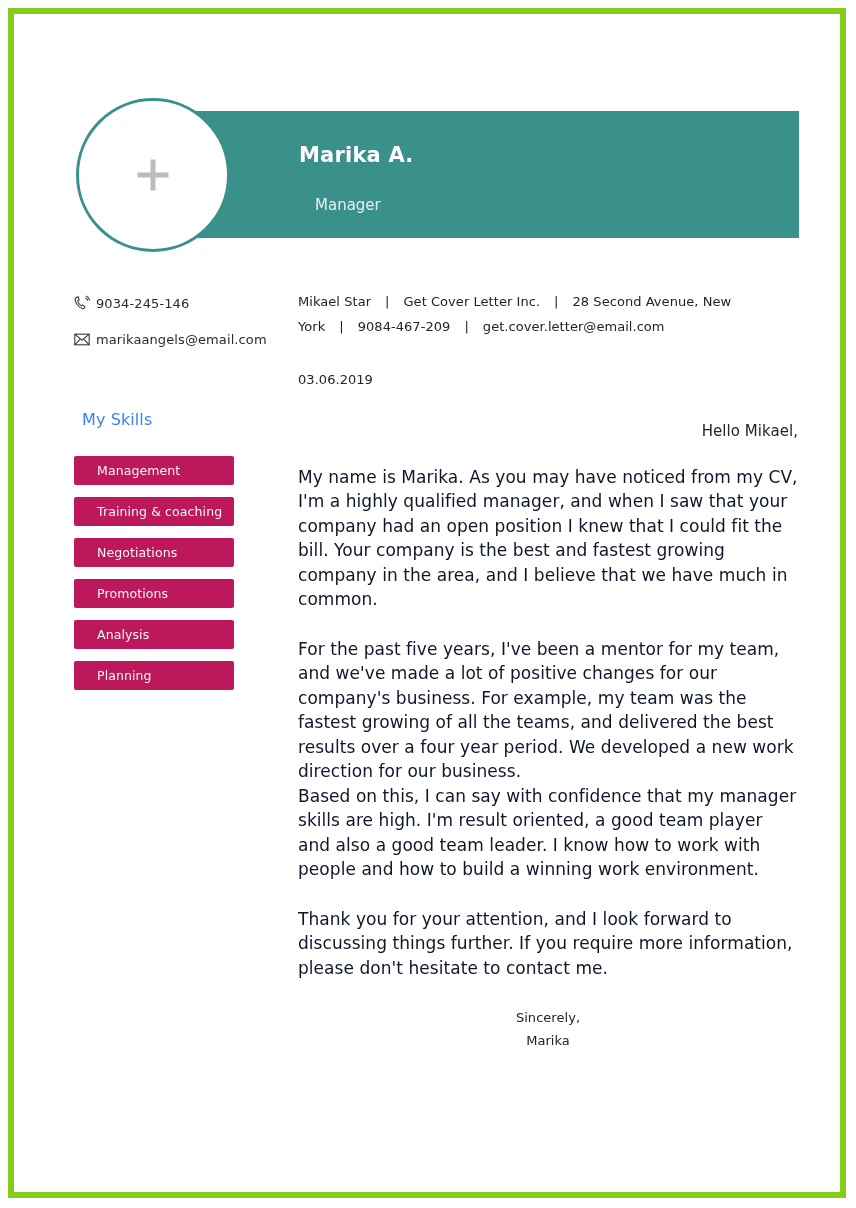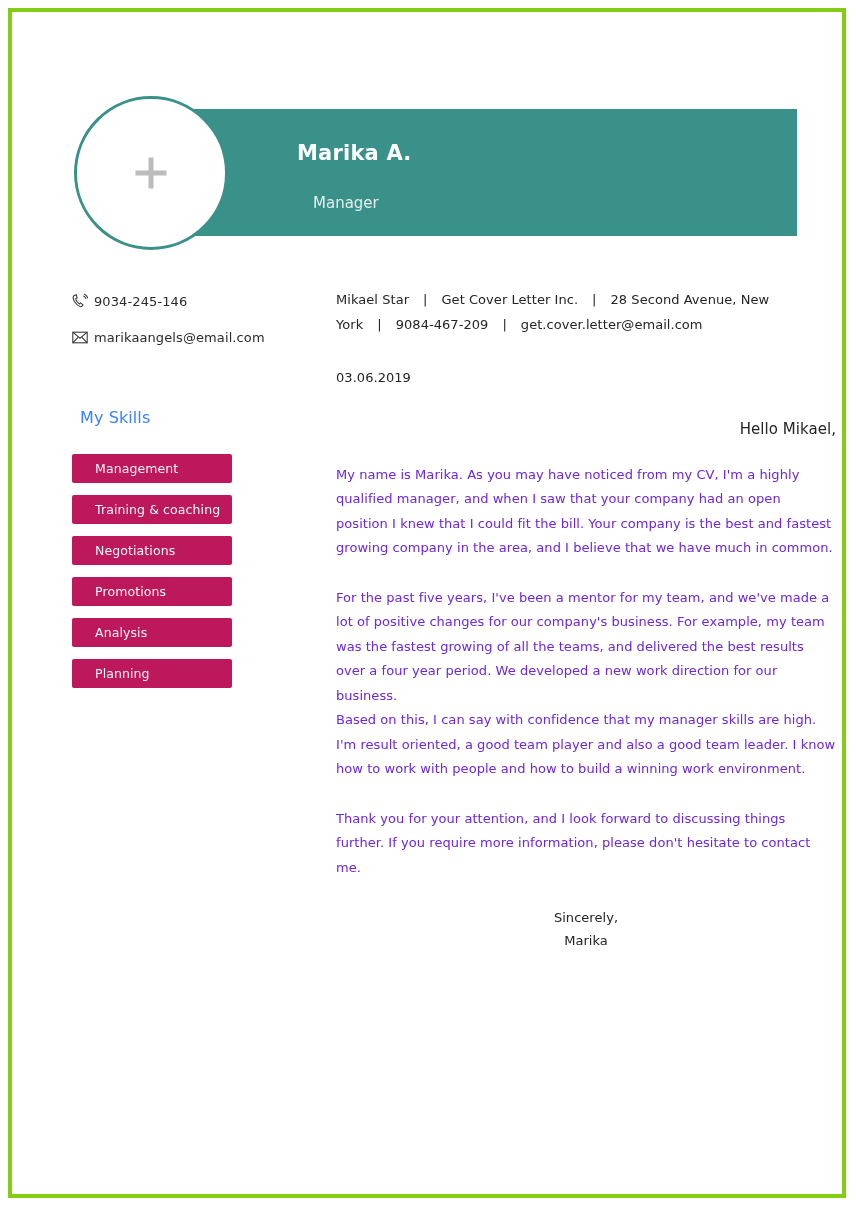--- a/index.html
+++ b/index.html
@@ -13,21 +13,21 @@
     font-family: "DejaVu Sans", sans-serif;
     -webkit-font-smoothing: antialiased;
   }
 
   .page {
     position: absolute;
     left: 8px;
     top: 8px;
     width: 838px;
     height: 1190px;
-    border: 4px solid #84cc16;
+    border: 6px solid #84cc16;
     background: #ffffff;
     box-sizing: border-box;
     overflow: hidden;
   }
 
   
   .header {
     position: absolute;
     left: 139px;
     top: 97px;
@@ -154,21 +154,20 @@
     letter-spacing: 0.1px;
     white-space: nowrap;
   }
 
   
   .letter {
     position: absolute;
     left: 284px;
     top: 275px;
     width: 500px;
-    margin-left: 40px;
   }
   .recipient {
     font-size: 13px;
     color: #242424;
     line-height: 25px;
     letter-spacing: 0.05px;
     max-width: 496px;
   }
   .recipient .sep {
     padding: 0 14px;
@@ -182,22 +181,22 @@
   }
   .salutation {
     font-size: 15px;
     color: #242424;
     padding-top: 34px;
     line-height: 1.2;
     letter-spacing: 0.05px;
     text-align: right;
   }
   .para {
-    font-size: 13px;
-    color: #6d28d9;
+    font-size: 17px;
+    color: #0f172a;
     line-height: 24.5px;
     letter-spacing: 0.05px;
     margin: 0;
     padding-top: 25px;
   }
   .para.tight {
     padding-top: 0;
   }
   .signoff {
     font-size: 13px;

